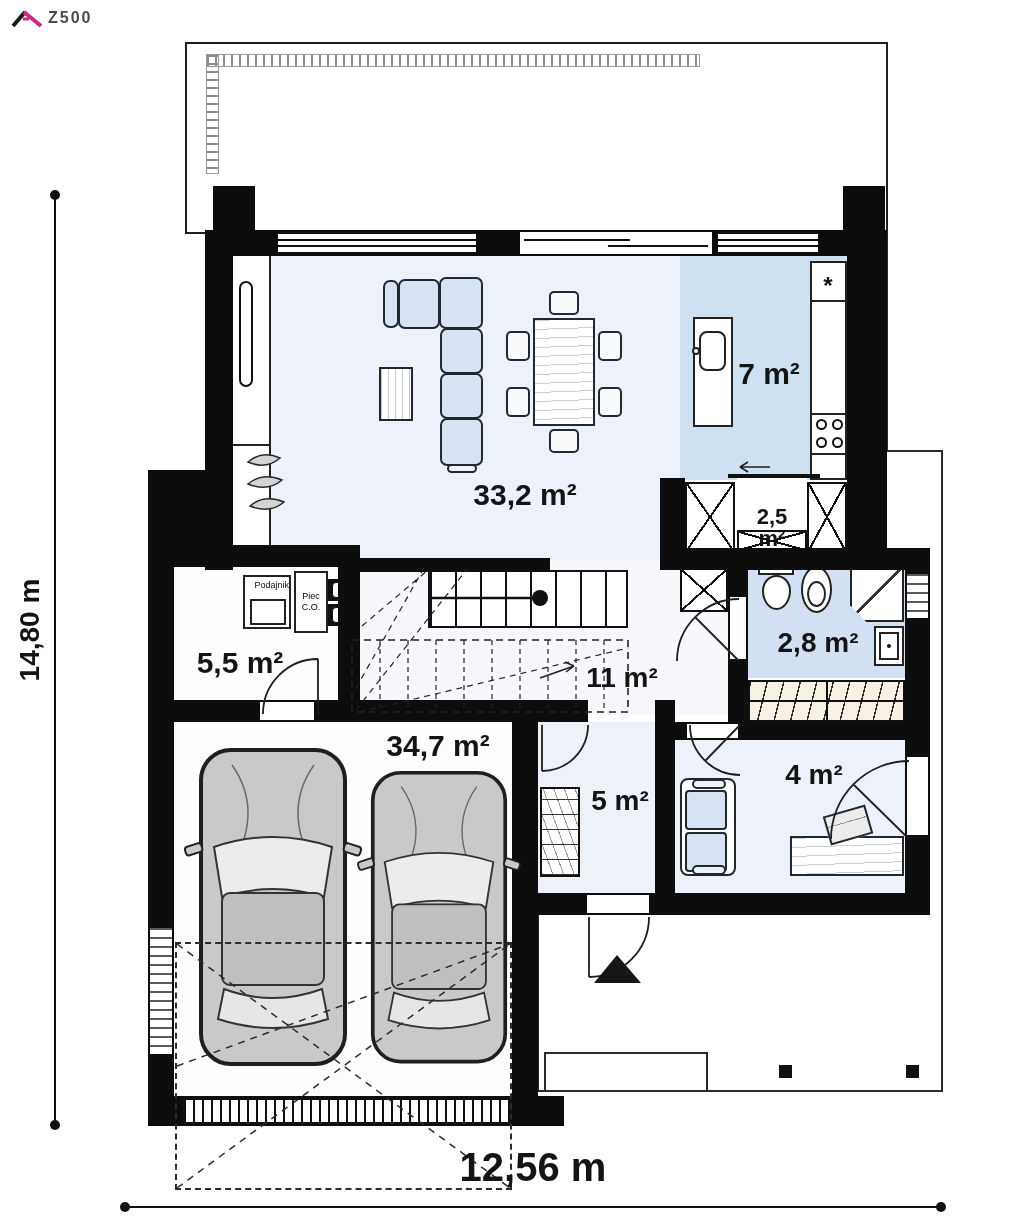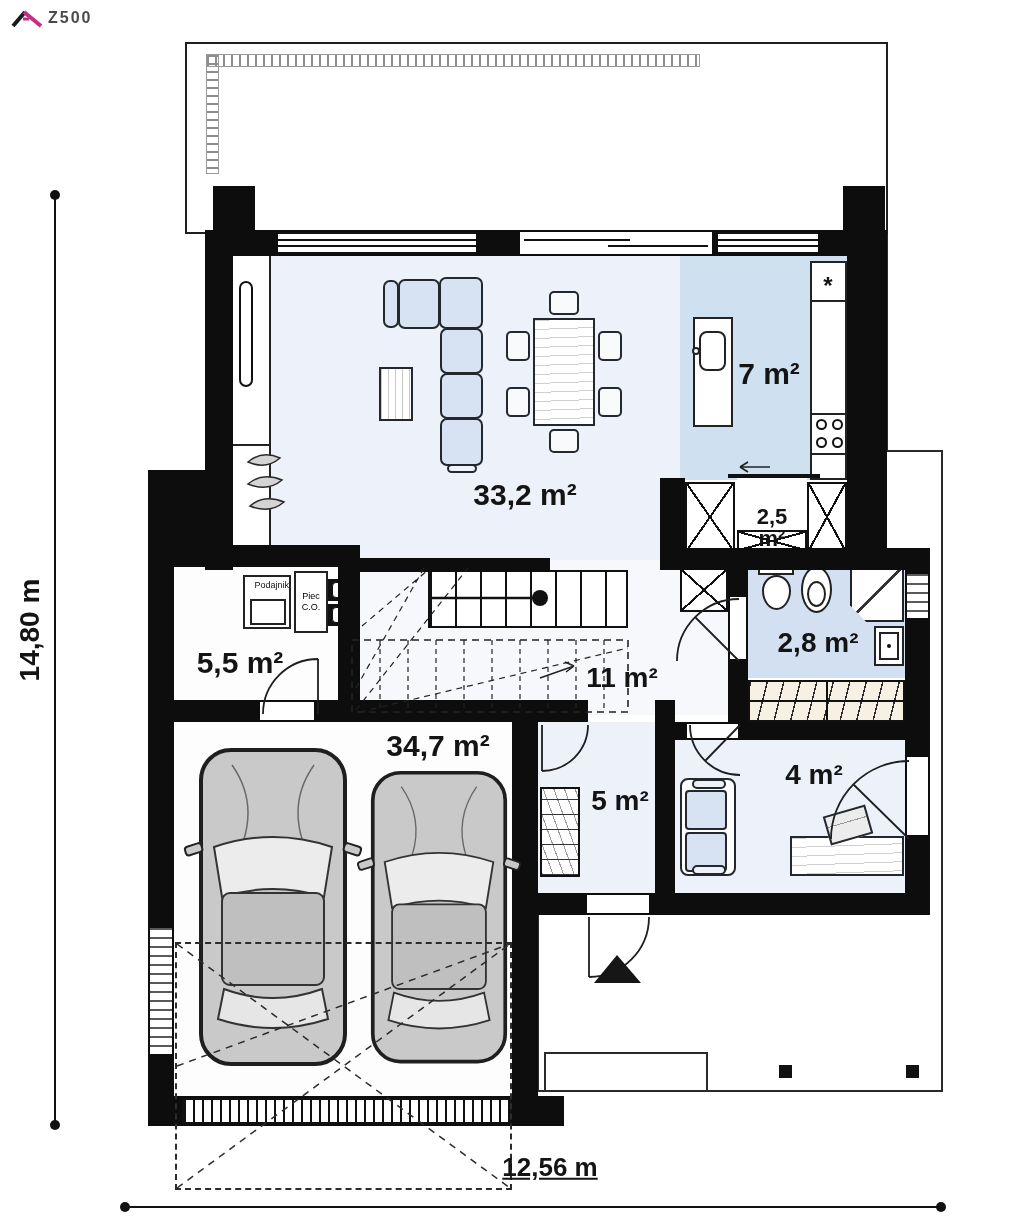--- a/index.html
+++ b/index.html
@@ -257,15 +257,15 @@
   <div class="label" style="left:828px;top:286px;font-size:24px;">*</div>
 
   <div class="dim-line" style="left:54px;top:195px;width:2px;height:930px;"></div>
   <div class="dim-dot" style="left:50px;top:190px;"></div>
   <div class="dim-dot" style="left:50px;top:1120px;"></div>
   <div class="label" style="left:30px;top:630px;font-size:28px;transform:translate(-50%,-50%) rotate(-90deg);">14,80 m</div>
 
   <div class="dim-line" style="left:125px;top:1206px;width:816px;height:2px;"></div>
   <div class="dim-dot" style="left:120px;top:1202px;"></div>
   <div class="dim-dot" style="left:936px;top:1202px;"></div>
-  <div class="label" style="left:550px;top:1167px;font-size:26px;text-decoration:underline;">12,56 m</div>
+  <div class="label" style="left:533px;top:1167px;font-size:40px;">12,56 m</div>
 
 </div>
 
 </body></html>

